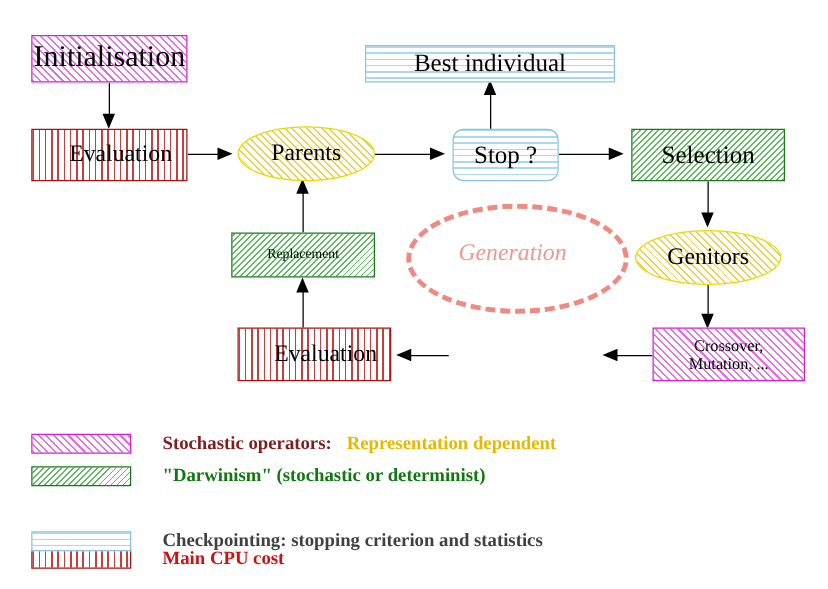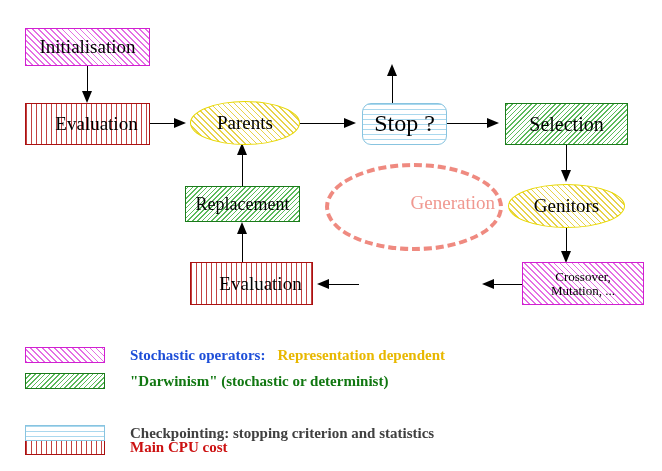--- a/index.html
+++ b/index.html
@@ -90,21 +90,22 @@
     position: absolute;
     border-radius: 50%;
     border: 4px dashed #ef8a80;
     background: transparent;
     z-index: 1;
   }
   .generation-label {
     position: absolute;
     color: #f09890;
     z-index: 2;
-    text-align: right;
+    text-align: center;
+    font-style: italic;
   }
 
   
   .line {
     position: absolute;
     background: #000000;
     z-index: 2;
   }
   .line-h { height: 1.3px; }
   .line-v { width: 1.3px; }
@@ -156,21 +157,21 @@
     box-sizing: border-box;
     flex: none;
   }
   .legend-text {
     margin-left: 25px;
     font-size: 15px;
     font-family: "Liberation Serif", "DejaVu Serif", serif;
     font-weight: bold;
     white-space: pre;
   }
-  .t-magenta { color: #1d4ed8; }
+  .t-magenta { color: #7f1d1d; }
   .t-gold    { color: #e8b800; }
   .t-green   { color: #117711; }
   .t-red     { color: #cc1111; }
   .t-blue    { color: #404040; }
 </style>
 </head>
 <body>
 
 <div id="canvas">
 
@@ -203,34 +204,37 @@
 
   <div class="line line-h" style="left:327px; top:284px; width:32px;"></div>
   <div class="arrow arrow-l" style="left:317px; top:279px;"></div>
 
   <div class="line line-v" style="left:242px; top:228px; height:36px;"></div>
   <div class="arrow arrow-u" style="left:236.5px; top:222px;"></div>
 
   <div class="line line-v" style="left:242px; top:150px; height:36px;"></div>
   <div class="arrow arrow-u" style="left:236.5px; top:143px;"></div>
 
-  <div class="node fill-magenta" style="left:25px; top:28px; width:125px; height:38px; font-size:19px;">
+  <div class="node fill-magenta" style="left:25px; top:28px; width:125px; height:38px; font-size:24px;">
     <span class="node-label">Initialisation</span>
   </div>
 
   <div class="node fill-red" style="left:25px; top:103px; width:125px; height:42px; font-size:19px;">
     <span class="node-label">Evaluation</span>
   </div>
 
   <div class="node ellipse ell-yellow fill-yellow" style="left:190px; top:101px; width:110px; height:44px; font-size:19px;">
     <span class="node-label">Parents</span>
   </div>
 
-
-  <div class="node fill-blue rounded" style="left:362px; top:103px; width:85px; height:42px; font-size:24px;">
+  <div class="node fill-blue" style="left:292px; top:36px; width:200px; height:30px; font-size:20px;">
+    <span class="node-label">Best individual</span>
+  </div>
+
+  <div class="node fill-blue rounded" style="left:362px; top:103px; width:85px; height:42px; font-size:20px;">
     <span class="node-label">Stop ?</span>
   </div>
 
   <div class="node fill-green" style="left:505px; top:103px; width:123px; height:42px; font-size:20px;">
     <span class="node-label">Selection</span>
   </div>
 
   <div class="node ellipse ell-yellow fill-yellow" style="left:508px; top:184px; width:117px; height:44px; font-size:19px;">
     <span class="node-label">Genitors</span>
   </div>
@@ -238,21 +242,21 @@
   <div class="node fill-magenta" style="left:522px; top:262px; width:122px; height:43px; font-size:13px;">
     <span class="node-label">Crossover,
 Mutation, ...</span>
   </div>
 
 
   <div class="node fill-red" style="left:190px; top:262px; width:123px; height:43px; font-size:19px;">
     <span class="node-label">Evaluation</span>
   </div>
 
-  <div class="node fill-green" style="left:185px; top:186px; width:115px; height:36px; font-size:18px;">
+  <div class="node fill-green" style="left:185px; top:186px; width:115px; height:36px; font-size:11px;">
     <span class="node-label">Replacement</span>
   </div>
 
   <div id="legend">
 
     <div class="legend-row" style="top:4px;">
       <div class="legend-swatch fill-magenta"></div>
       <div class="legend-text t-magenta">Stochastic operators:</div>
       <div class="legend-text t-gold" style="margin-left:12px;">Representation dependent</div>
     </div>

